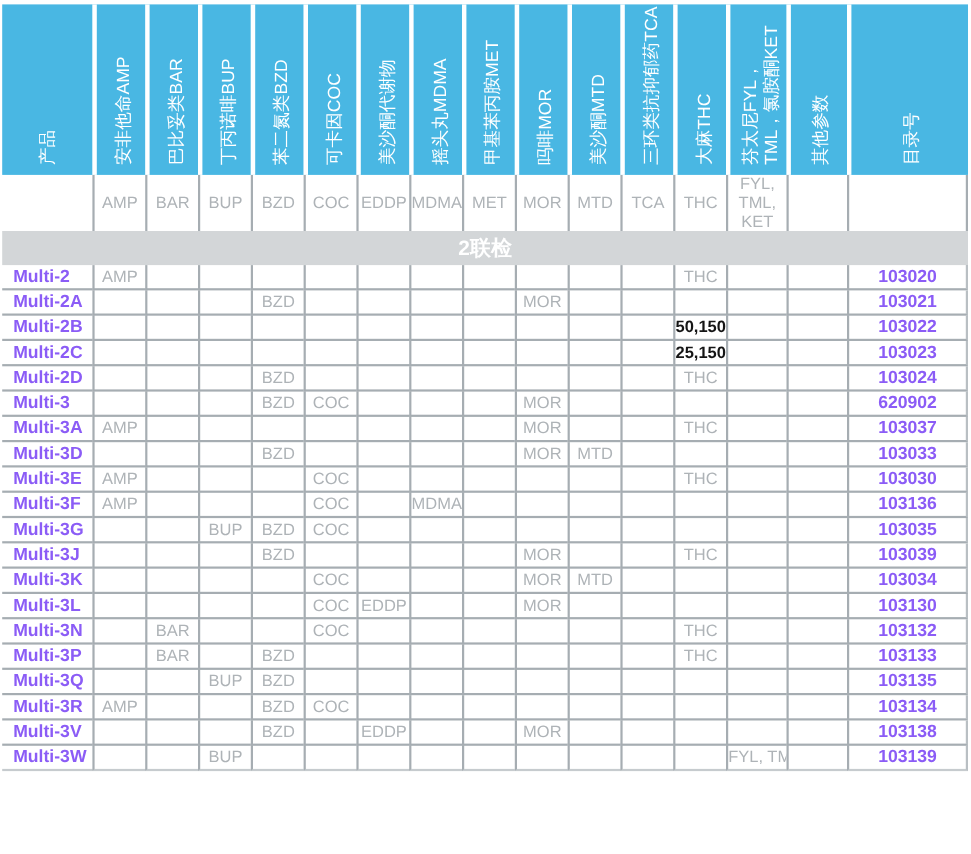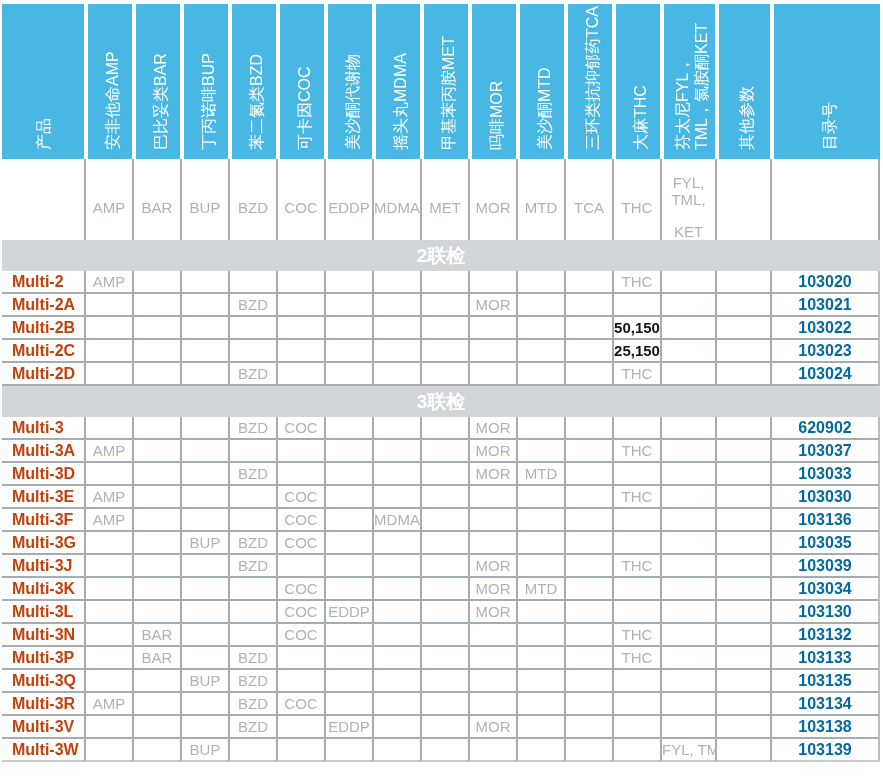--- a/index.html
+++ b/index.html
@@ -40,40 +40,40 @@
   .vwrap.h-wide    { height:55px; }
   .vwrap.h-catalog { height:110px; }
 
   
   td.sub-td {
     height:44px; border-left:2px solid #a6adb2;
     color:#aeb3b7; font-size:15px; text-align:center; line-height:17px;
   }
   td.sub-td.first { border-left:none; }
   td.sub-td.last  { border-right:2px solid #a6adb2; }
-  td.sub-td .subline { display:block;margin-top:15px; }
+  td.sub-td .subline { display:block; }
 
   
   td.section-td {
     background:#d3d6d8; height:31px;
     color:#ffffff; font-weight:bold; font-size:19px; text-align:center;
   }
 
   
   td.data-td {
     height:23px; border-left:2px solid #a6adb2; border-bottom:2px solid #a6adb2;
     color:#aeb3b7; font-size:15px; text-align:center; white-space:nowrap;
     overflow:hidden;
   }
   td.data-td.product {
-    border-left:none; color:#c2410c; font-weight:600; font-size:16px;
+    border-left:none; color:#8b5cf6; font-weight:600; font-size:16px;
     text-align:left; padding-left:10px;
   }
   td.data-td.catalog {
-    color:#0369a1; font-weight:600; font-size:16px;
+    color:#8b5cf6; font-weight:600; font-size:16px;
     border-right:2px solid #b9bfc3;
   }
   td.data-td.strong { color:#151515; font-weight:600; font-size:15px; }
   tr.last-row td.data-td { border-bottom:2px solid #c6cbce; }
 </style>
 </head>
 <body>
 
 <div class="page">
   <table class="matrix">
@@ -313,23 +313,20 @@
           <td class="data-td"></td>
           <td class="data-td"></td>
           <td class="data-td"></td>
           <td class="data-td"></td>
           <td class="data-td">THC</td>
           <td class="data-td"></td>
           <td class="data-td"></td>
           <td class="data-td catalog">103024</td>
         </tr>
         <tr>
-          <td class="section-td" colspan="16">3联检</td>
-        </tr>
-        <tr>
           <td class="data-td product">Multi-3</td>
           <td class="data-td"></td>
           <td class="data-td"></td>
           <td class="data-td"></td>
           <td class="data-td">BZD</td>
           <td class="data-td">COC</td>
           <td class="data-td"></td>
           <td class="data-td"></td>
           <td class="data-td"></td>
           <td class="data-td">MOR</td>

